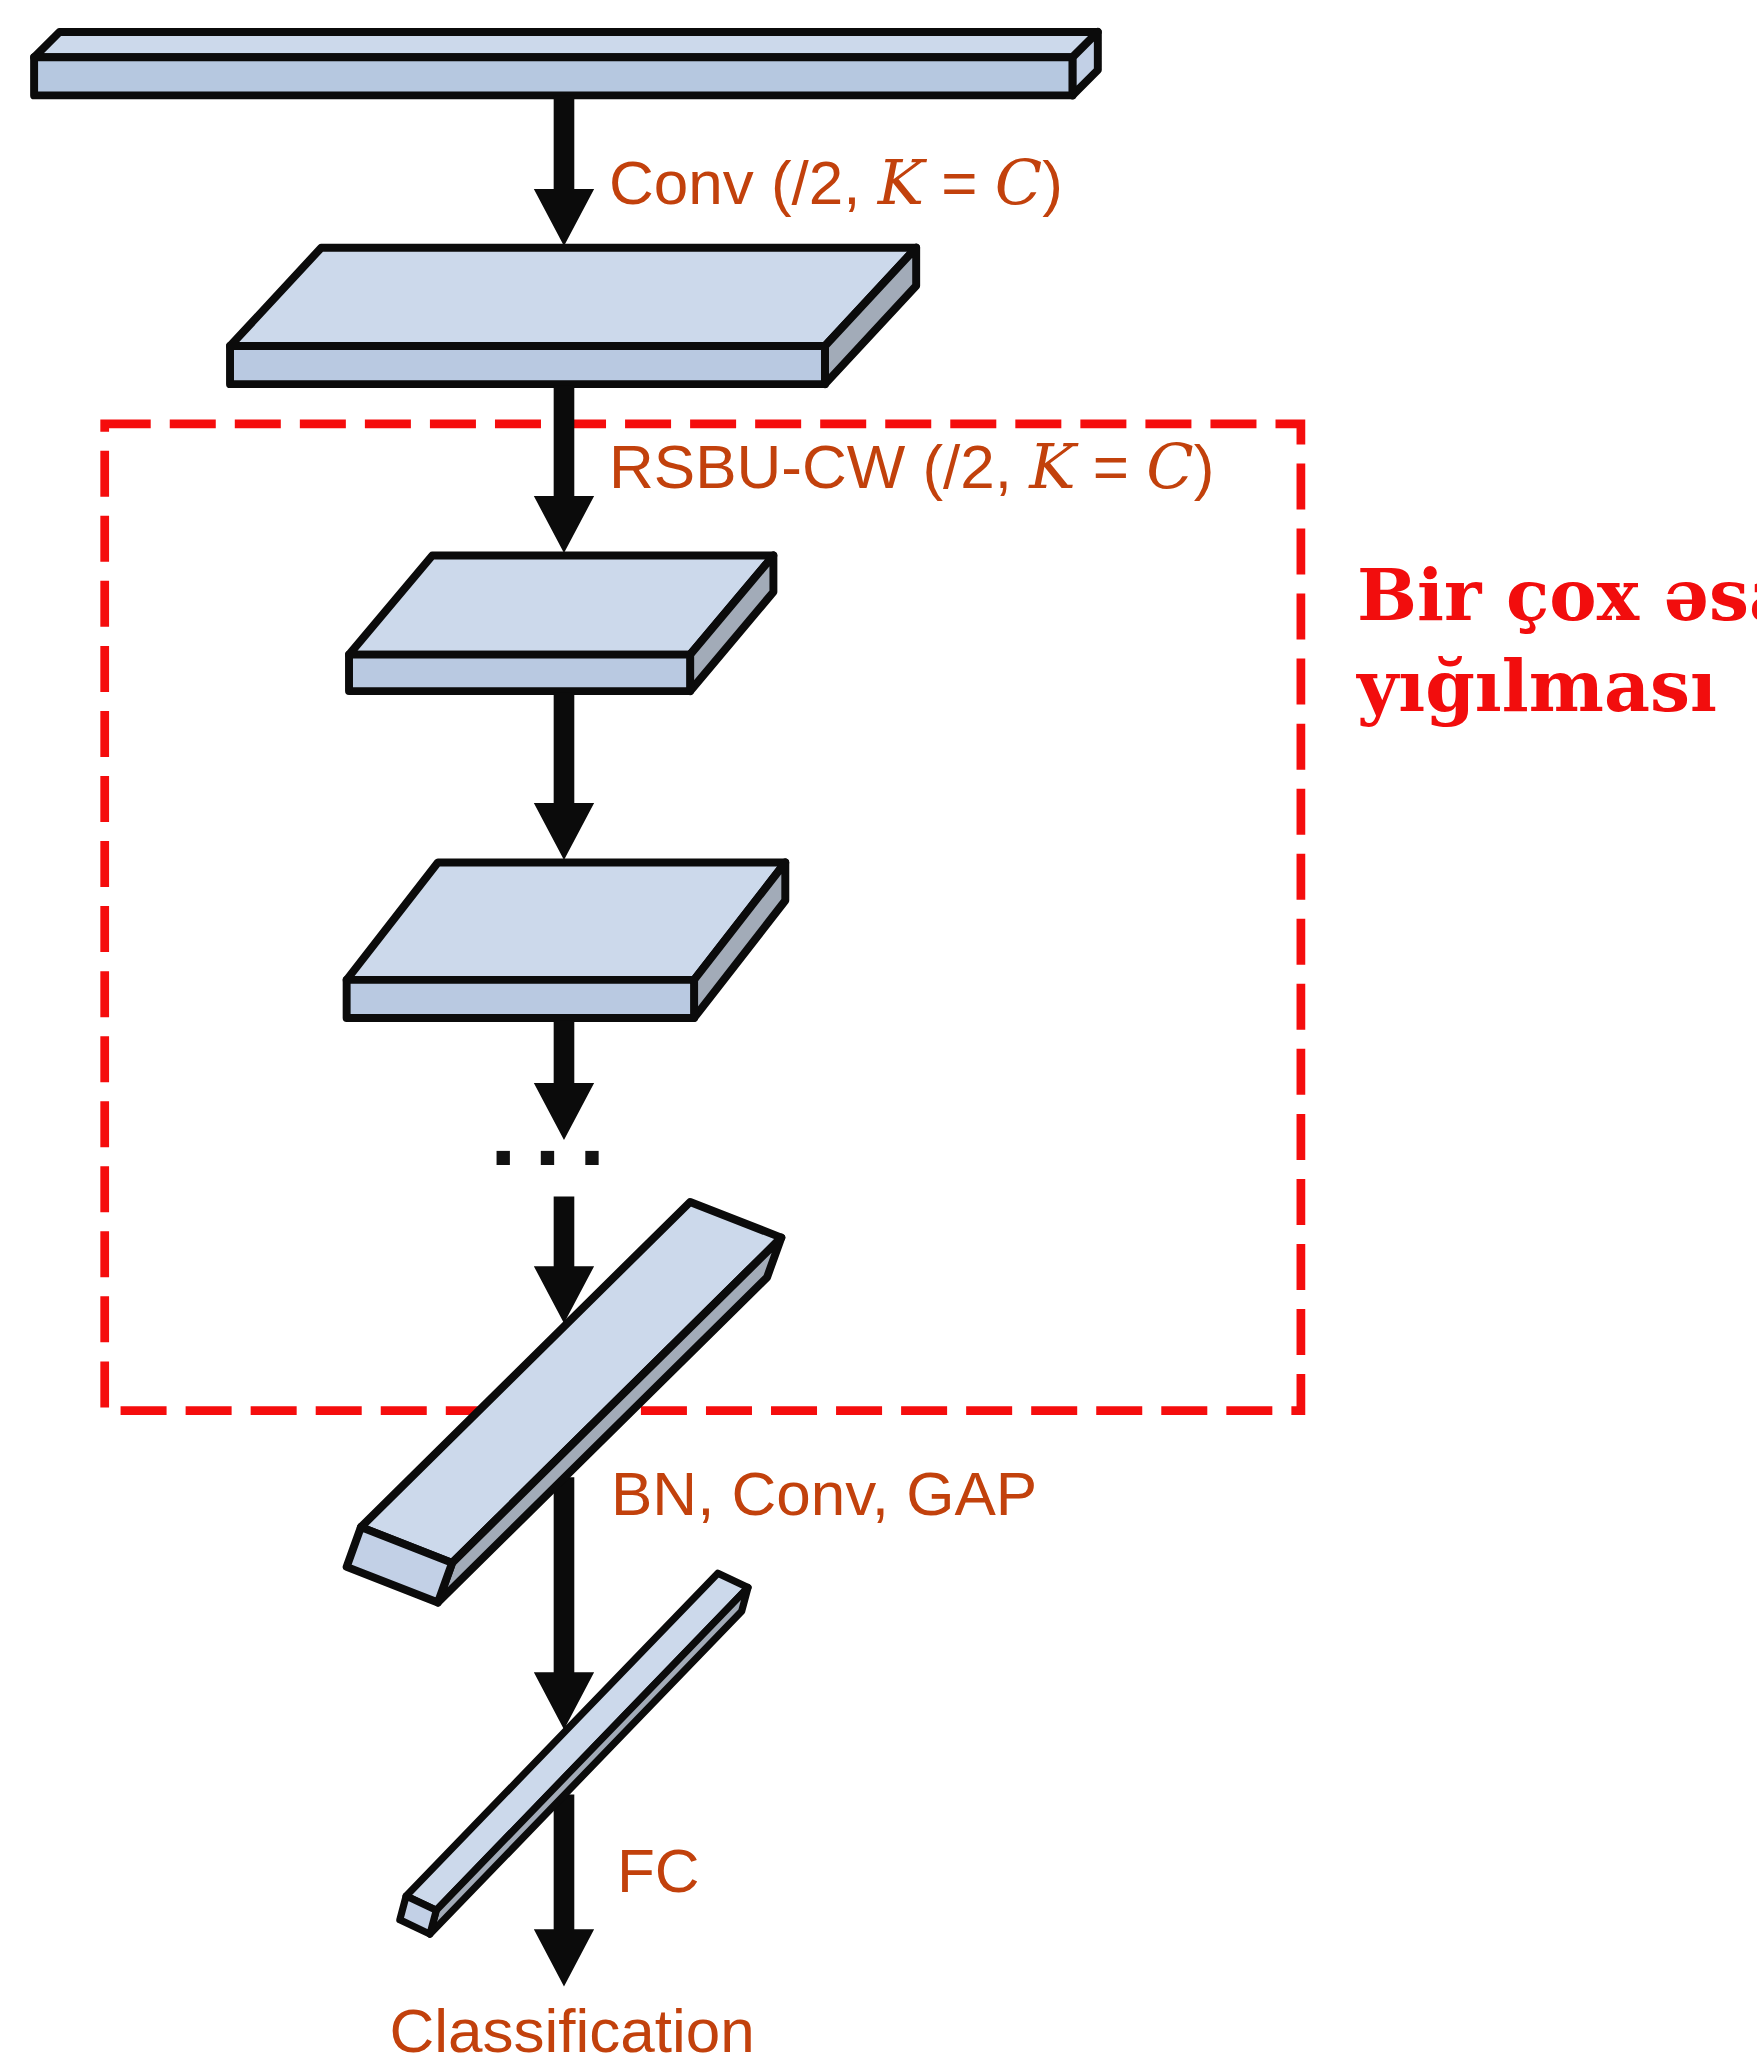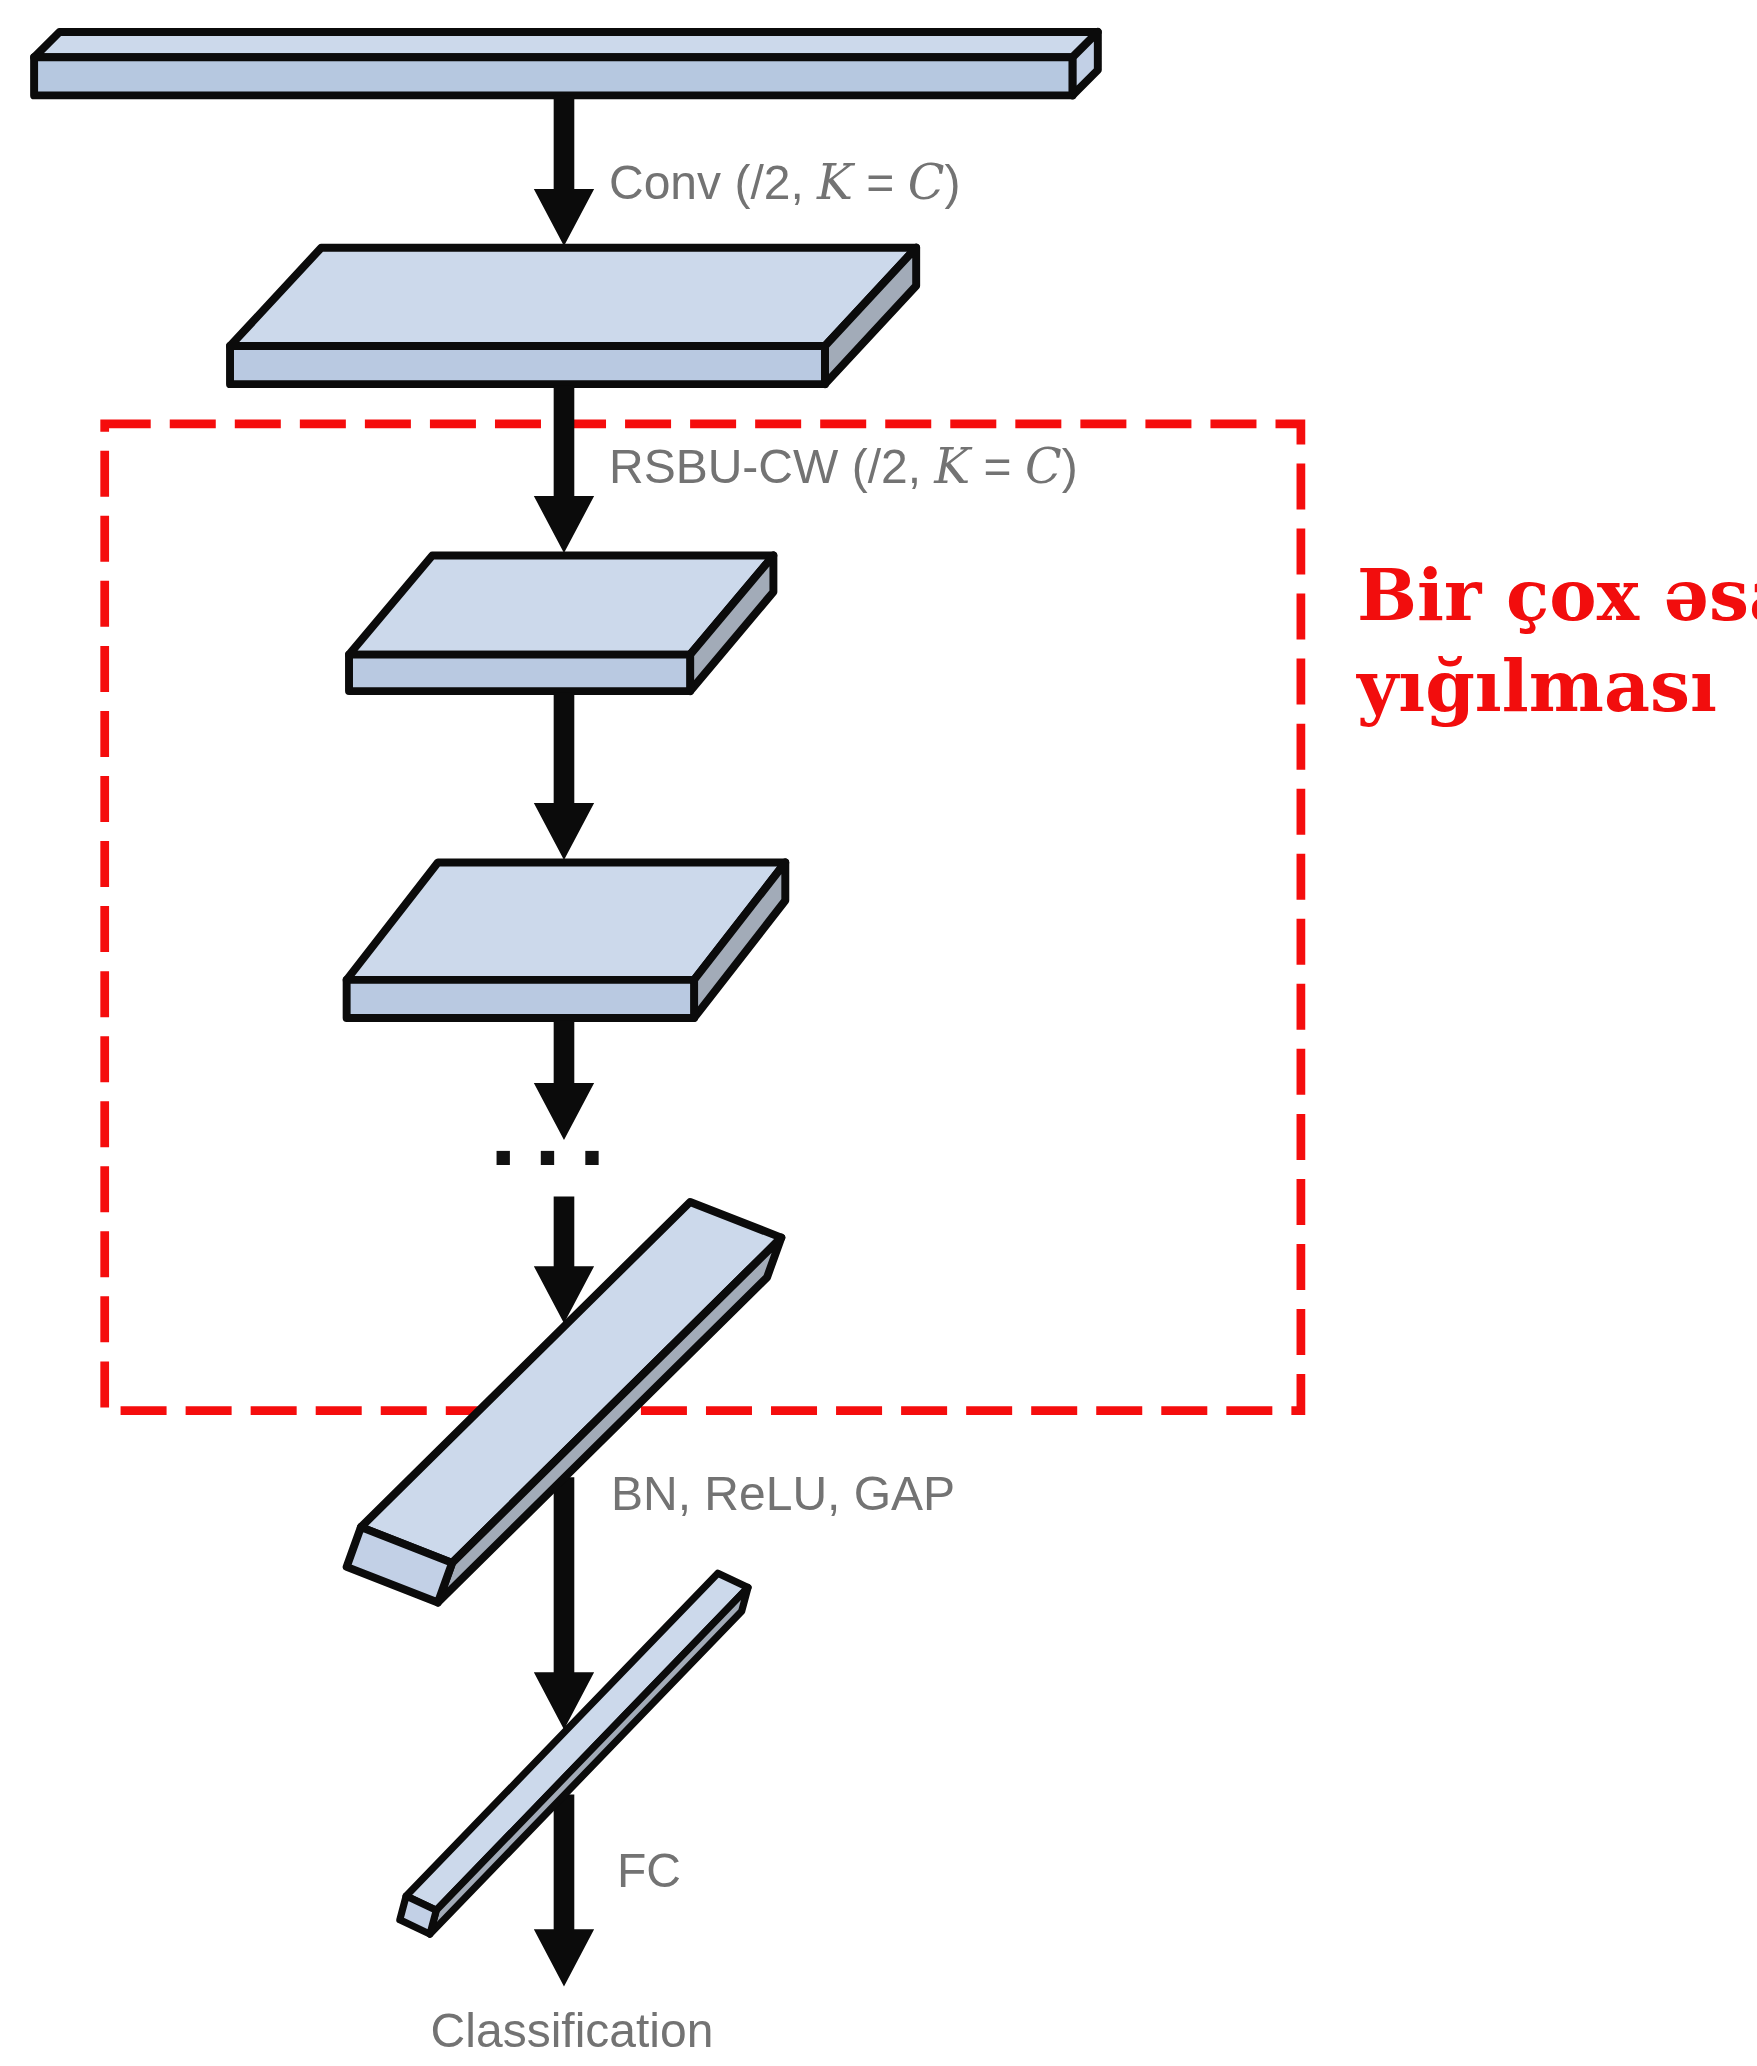--- a/index.html
+++ b/index.html
@@ -3,21 +3,21 @@
 <meta charset="utf-8">
 <style>
   html,body{margin:0;padding:0;background:#ffffff;}
   #stage{position:relative;width:1757px;height:2066px;background:#ffffff;overflow:hidden;
          font-family:"Liberation Sans",sans-serif;}
   #stage svg{position:absolute;left:0;top:0;}
   svg polygon{stroke:#0b0b0b;stroke-width:10;stroke-linejoin:round;}
   svg .thinstroke{stroke-width:9;}
   svg .arrow{fill:#0b0b0b;stroke:none;}
   svg .dashedbox{fill:none;stroke-width:11;stroke-dasharray:58 24;}
-  .lbl{position:absolute;color:#737373;font-size:48px;line-height:83px;white-space:nowrap;
+  .lbl{position:absolute;color:#c2410c;font-size:62px;line-height:83px;white-space:nowrap;
        transform:translateY(-50%);}
   .mathvar{font-family:"DejaVu Serif",serif;font-style:italic;}
   .dots{position:absolute;color:#111111;font-size:95px;font-weight:bold;letter-spacing:12.7px;
         transform:translateY(-50%);}
   .rednote{position:absolute;left:1357px;top:550px;width:401px;
            font-family:"DejaVu Serif",serif;font-weight:bold;font-size:71px;line-height:91px;
            color:#f20d0d;white-space:nowrap;}
   .centered{transform:translateY(-50%);text-align:center;width:492px;}
 </style>
 </head>
@@ -82,21 +82,21 @@
 
   <div class="lbl" style="left:609px;top:182px"><span>Conv (/2, </span><span class="mathvar">K</span><span> = </span><span class="mathvar">C</span><span>)</span></div>
 
   <div class="lbl" style="left:609px;top:466px"><span>RSBU-CW (/2, </span><span class="mathvar">K</span><span> = </span><span class="mathvar">C</span><span>)</span></div>
 
 
 
   <div class="dots" style="left:490px;top:1157px">···</div>
 
 
-  <div class="lbl" style="left:611px;top:1493px">BN, ReLU, GAP</div>
+  <div class="lbl" style="left:611px;top:1493px">BN, Conv, GAP</div>
 
   <div class="lbl" style="left:617px;top:1870px">FC</div>
 
   <div class="lbl centered" style="left:326px;top:2030px">Classification</div>
 
   <div class="rednote">
     <div>Bir çox əsas</div>
     <div>yığılması</div>
   </div>
 

